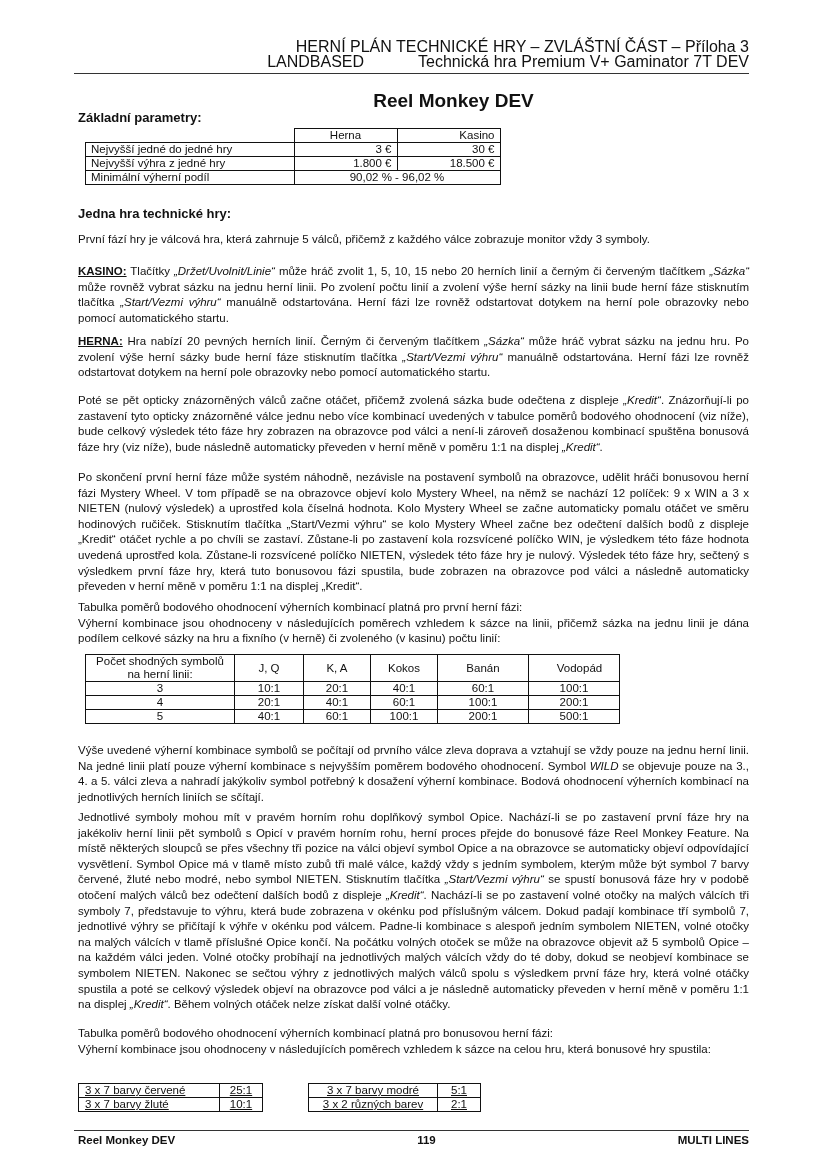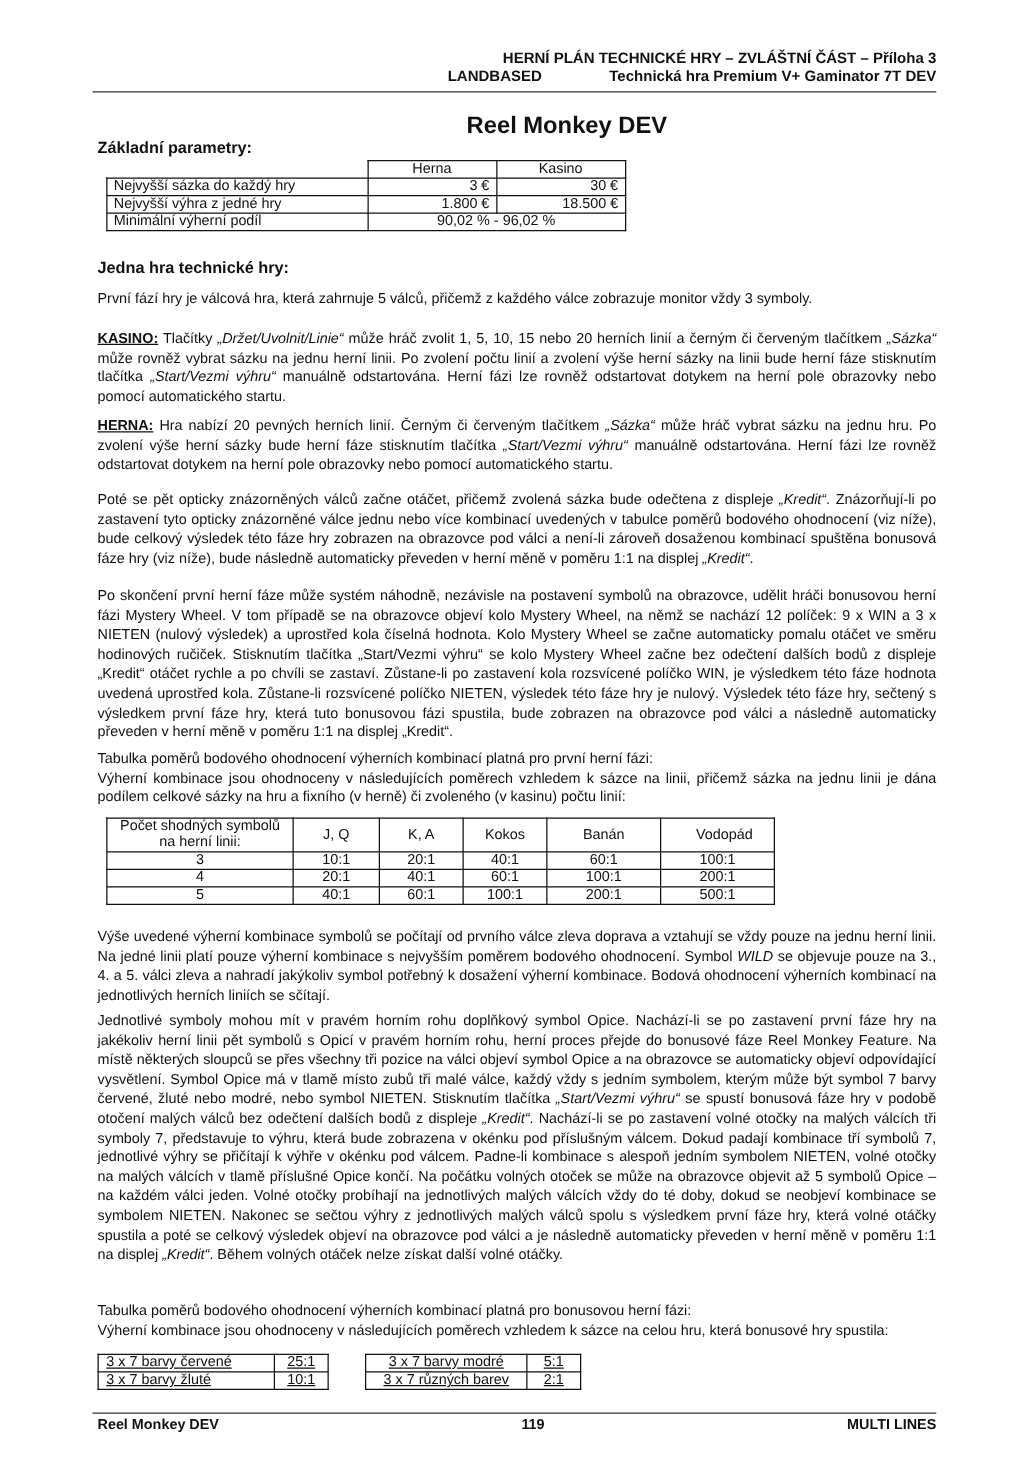--- a/index.html
+++ b/index.html
@@ -1,20 +1,20 @@
 <!DOCTYPE html>
 <html><head>
 <meta charset="utf-8">
 <style>
   html, body { margin: 0; padding: 0; background: #ffffff; }
   body { width: 827px; height: 1169px; position: relative; overflow: hidden;
          font-family: "Liberation Sans", sans-serif; color: #111; }
   .page { position: absolute; left: 0; top: 0; width: 827px; height: 1169px; }
 
-  .hdr { position: absolute; right: 78px; top: 39px; text-align: right; font-weight: bold; font-size: 12px; line-height: 15px; }
+  .hdr { position: absolute; right: 78px; top: 39px; text-align: right; font-weight: normal; font-size: 16px; line-height: 15px; }
   .hdr .line2 { display: flex; justify-content: flex-end; gap: 54px; }
   .hdr-rule { position: absolute; left: 74px; right: 78px; top: 73px; border-top: 1.5px solid #333; }
 
   .doc-title { position: absolute; left: 0; width: 827px; top: 90px; text-align: center; font-weight: bold; font-size: 19px; padding-left: 80px; box-sizing: border-box; }
   .section-h { position: absolute; left: 78px; font-weight: bold; font-size: 13px; }
 
   table { border-collapse: collapse; font-size: 11.5px; }
   td, th { border: 1px solid #111; padding: 0 5px; font-weight: normal; line-height: 13px; }
 
   .params { position: absolute; left: 85px; top: 128px; }
@@ -24,21 +24,21 @@
 
   .p { position: absolute; left: 78px; width: 671px; font-size: 11.5px; line-height: 15.6px; text-align: justify; margin: 0; }
   .p b.u { text-decoration: underline; }
   .p .it { font-style: italic; }
 
   .paytable { position: absolute; left: 85px; top: 654px; }
   .paytable td { text-align: center; }
   .paytable thead td { line-height: 13px; height: 26px; }
 
   .bonus1 { position: absolute; left: 78px; top: 1083px; }
-  .bonus2 { position: absolute; left: 292px; top: 1083px; }
+  .bonus2 { position: absolute; left: 308px; top: 1083px; }
   .bonus1 td, .bonus2 td { padding: 0 6px; text-decoration: underline; }
   .ftr-rule { position: absolute; left: 74px; right: 78px; top: 1130px; border-top: 1.5px solid #333; }
   .ftr { position: absolute; left: 78px; right: 78px; top: 1134px; display: flex; justify-content: space-between; font-weight: bold; font-size: 11.5px; }
 </style>
 </head>
 <body>
 
 <div class="page">
 
   <div class="hdr">
@@ -51,24 +51,24 @@
   <div class="hdr-rule"></div>
 
   <div class="doc-title">Reel Monkey DEV</div>
   <div class="section-h" style="top:110px;">Základní parametry:</div>
 
   <table class="params">
     <tbody>
         <tr>
       <td class="nob" style="width:198px;"></td>
       <td class="ctr" style="width:92px;">Herna</td>
-      <td class="ctr" style="width:92px;">Kasino</td>
+      <td class="ctr" style="width:92px;text-align:right;">Kasino</td>
     </tr>
     <tr>
-      <td>Nejvyšší sázka do každý hry</td>
+      <td>Nejvyšší jedné do jedné hry</td>
       <td class="num">3 €</td>
       <td class="num">30 €</td>
     </tr>
     <tr>
       <td>Nejvyšší výhra z jedné hry</td>
       <td class="num">1.800 €</td>
       <td class="num">18.500 €</td>
     </tr>
     <tr>
       <td>Minimální výherní podíl</td>
@@ -127,21 +127,21 @@
           <td>200:1</td>
           <td>500:1</td>
         </tr>
       </tbody>
   </table>
 
   <p class="p" style="top:743px;"><span>Výše uvedené výherní kombinace symbolů se počítají od prvního válce zleva doprava a vztahují se vždy pouze na jednu herní linii. Na jedné linii platí pouze výherní kombinace s nejvyšším poměrem bodového ohodnocení. Symbol </span><span class="it">WILD</span><span> se objevuje pouze na 3., 4. a 5. válci zleva a nahradí jakýkoliv symbol potřebný k dosažení výherní kombinace. Bodová ohodnocení výherních kombinací na jednotlivých herních liniích se sčítají.</span></p>
 
   <p class="p" style="top:810px;"><span>Jednotlivé symboly mohou mít v pravém horním rohu doplňkový symbol Opice. Nachází-li se po zastavení první fáze hry na jakékoliv herní linii pět symbolů s Opicí v pravém horním rohu, herní proces přejde do bonusové fáze Reel Monkey Feature. Na místě některých sloupců se přes všechny tři pozice na válci objeví symbol Opice a na obrazovce se automaticky objeví odpovídající vysvětlení. Symbol Opice má v tlamě místo zubů tři malé válce, každý vždy s jedním symbolem, kterým může být symbol 7 barvy červené, žluté nebo modré, nebo symbol NIETEN. Stisknutím tlačítka </span><span class="it">„Start/Vezmi výhru“</span><span> se spustí bonusová fáze hry v podobě otočení malých válců bez odečtení dalších bodů z displeje </span><span class="it">„Kredit“</span><span>. Nachází-li se po zastavení volné otočky na malých válcích tři symboly 7, představuje to výhru, která bude zobrazena v okénku pod příslušným válcem. Dokud padají kombinace tří symbolů 7, jednotlivé výhry se přičítají k výhře v okénku pod válcem. Padne-li kombinace s alespoň jedním symbolem NIETEN, volné otočky na malých válcích v tlamě příslušné Opice končí. Na počátku volných otoček se může na obrazovce objevit až 5 symbolů Opice – na každém válci jeden. Volné otočky probíhají na jednotlivých malých válcích vždy do té doby, dokud se neobjeví kombinace se symbolem NIETEN. Nakonec se sečtou výhry z jednotlivých malých válců spolu s výsledkem první fáze hry, která volné otáčky spustila a poté se celkový výsledek objeví na obrazovce pod válci a je následně automaticky převeden v herní měně v poměru 1:1 na displej </span><span class="it">„Kredit“</span><span>. Během volných otáček nelze získat další volné otáčky.</span></p>
 
-  <p class="p" style="top:1026px;margin-top:16px;"><span>Tabulka poměrů bodového ohodnocení výherních kombinací platná pro bonusovou herní fázi:</span><br><span>Výherní kombinace jsou ohodnoceny v následujících poměrech vzhledem k sázce na celou hru, která bonusové hry spustila:</span></p>
+  <p class="p" style="top:1026px;"><span>Tabulka poměrů bodového ohodnocení výherních kombinací platná pro bonusovou herní fázi:</span><br><span>Výherní kombinace jsou ohodnoceny v následujících poměrech vzhledem k sázce na celou hru, která bonusové hry spustila:</span></p>
 
   <table class="bonus1">
     <tbody>
         <tr>
       <td style="width:128px;">3 x 7 barvy červené</td>
       <td style="width:30px;text-align:center;">25:1</td>
     </tr>
     <tr>
       <td>3 x 7 barvy žluté</td>
       <td style="text-align:center;">10:1</td>
@@ -149,21 +149,21 @@
   </tbody>
     </table>
 
   <table class="bonus2">
     <tbody>
         <tr>
       <td style="width:116px;text-align:center;">3 x 7 barvy modré</td>
       <td style="width:30px;text-align:center;">5:1</td>
     </tr>
     <tr>
-      <td style="text-align:center;">3 x 7 různých barev</td>
+      <td style="text-align:center;">3 x 2 různých barev</td>
       <td style="text-align:center;">2:1</td>
     </tr>
   </tbody>
     </table>
 
   <div class="ftr-rule"></div>
   <div class="ftr">
     <span>Reel Monkey DEV</span>
     <span>119</span>
     <span>MULTI LINES</span>

